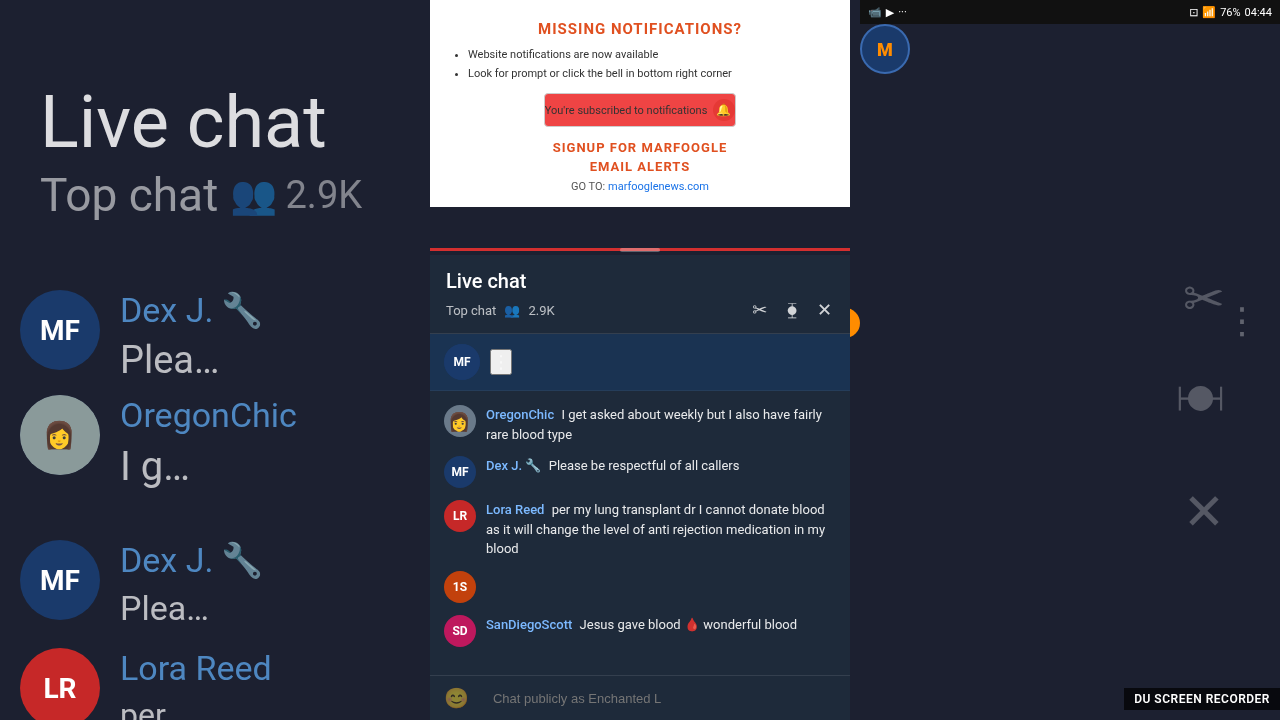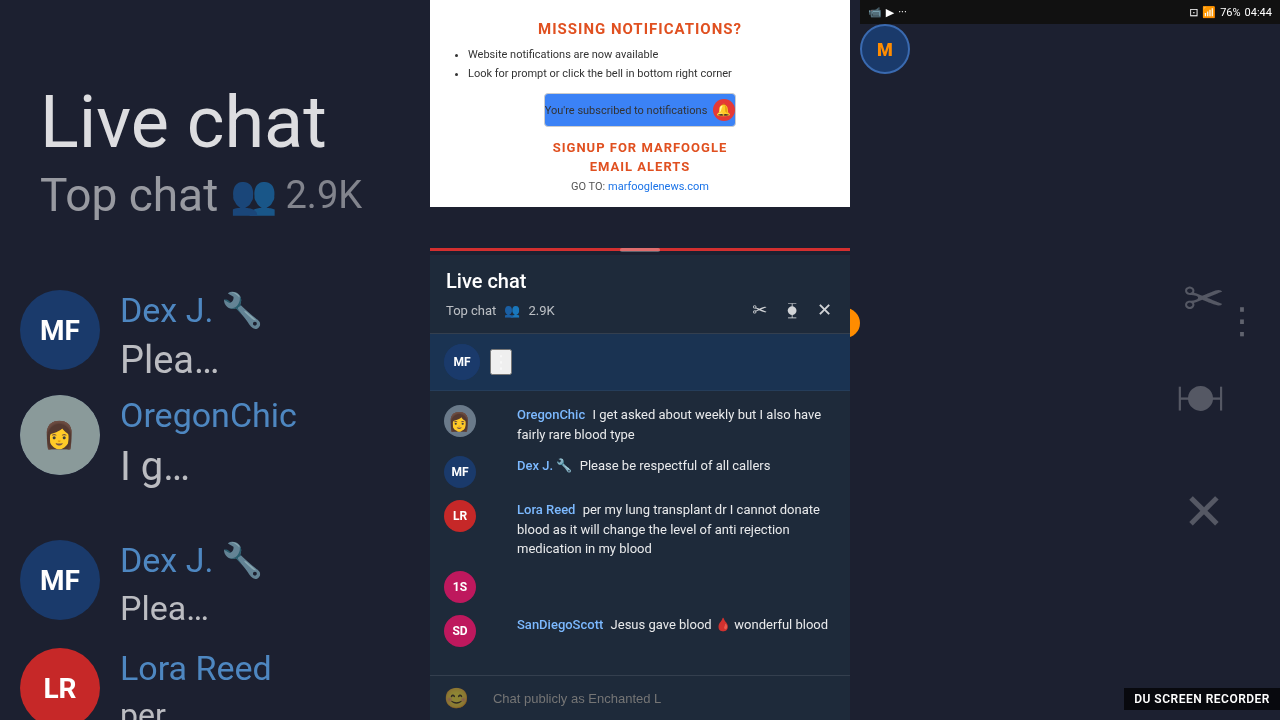--- a/index.html
+++ b/index.html
@@ -256,21 +256,20 @@
       color: white;
       font-weight: bold;
       overflow: hidden;
     }
 
     .msg-content {
       flex: 1;
       font-size: 13px;
       line-height: 1.5;
       color: rgba(255,255,255,0.9);
-      margin-left: 31px;
     }
 
     .msg-username {
       color: #7cb9ff;
       font-weight: 500;
       margin-right: 4px;
     }
 
     
     .chat-input-area {
@@ -417,21 +416,21 @@
 
     <div style="width:100%;text-align:center;">
       <div style="font-size:15px;font-weight:700;color:#e05020;letter-spacing:1px;margin-bottom:8px;margin-top:4px;">MISSING NOTIFICATIONS?</div>
 
       <ul style="font-size:11px;color:#333;text-align:left;padding-left:18px;margin-bottom:10px;line-height:1.7;">
         <li>Website notifications are now available</li>
         <li>Look for prompt or click the bell in bottom right corner</li>
       </ul>
 
       <div style="display:flex;justify-content:center;margin-bottom:12px;">
-        <div style="background:#3b82f6;border:1px solid #ccc;border-radius:4px;padding:5px 0;font-size:11px;color:#333;display:flex;align-items:center;gap:6px;">
+        <div style="background:#ef4444;border:1px solid #ccc;border-radius:4px;padding:5px 0;font-size:11px;color:#333;display:flex;align-items:center;gap:6px;">
           <span>You're subscribed to notifications</span>
           <div style="width:22px;height:22px;background:#e53935;border-radius:50%;display:flex;align-items:center;justify-content:center;color:white;font-size:12px;">🔔</div>
         </div>
       </div>
 
       <div style="color:#e05020;font-size:13px;font-weight:700;letter-spacing:1px;line-height:1.4;">
         <span>SIGNUP FOR MARFOOGLE</span><br>
         <span>EMAIL ALERTS</span>
       </div>
       <div style="font-size:11px;color:#555;margin-top:4px;">
@@ -495,21 +494,21 @@
 
     <div class="chat-msg">
       <div class="msg-avatar" style="background:#c62828;">LR</div>
       <div class="msg-content">
         <span class="msg-username">Lora Reed</span>
         <span>per my lung transplant dr I cannot donate blood as it will change the level of anti rejection medication in my blood</span>
       </div>
     </div>
 
     <div class="chat-msg">
-      <div class="msg-avatar" style="background:#be185d;text-align:center;">1S</div>
+      <div class="msg-avatar" style="background:#c2410c;text-align:center;">1S</div>
     </div>
 
     <div class="chat-msg">
       <div class="msg-avatar" style="background:#be185d;">SD</div>
       <div class="msg-content">
         <span class="msg-username">SanDiegoScott</span>
         <span>Jesus gave blood 🩸 wonderful blood</span>
       </div>
     </div>
 

